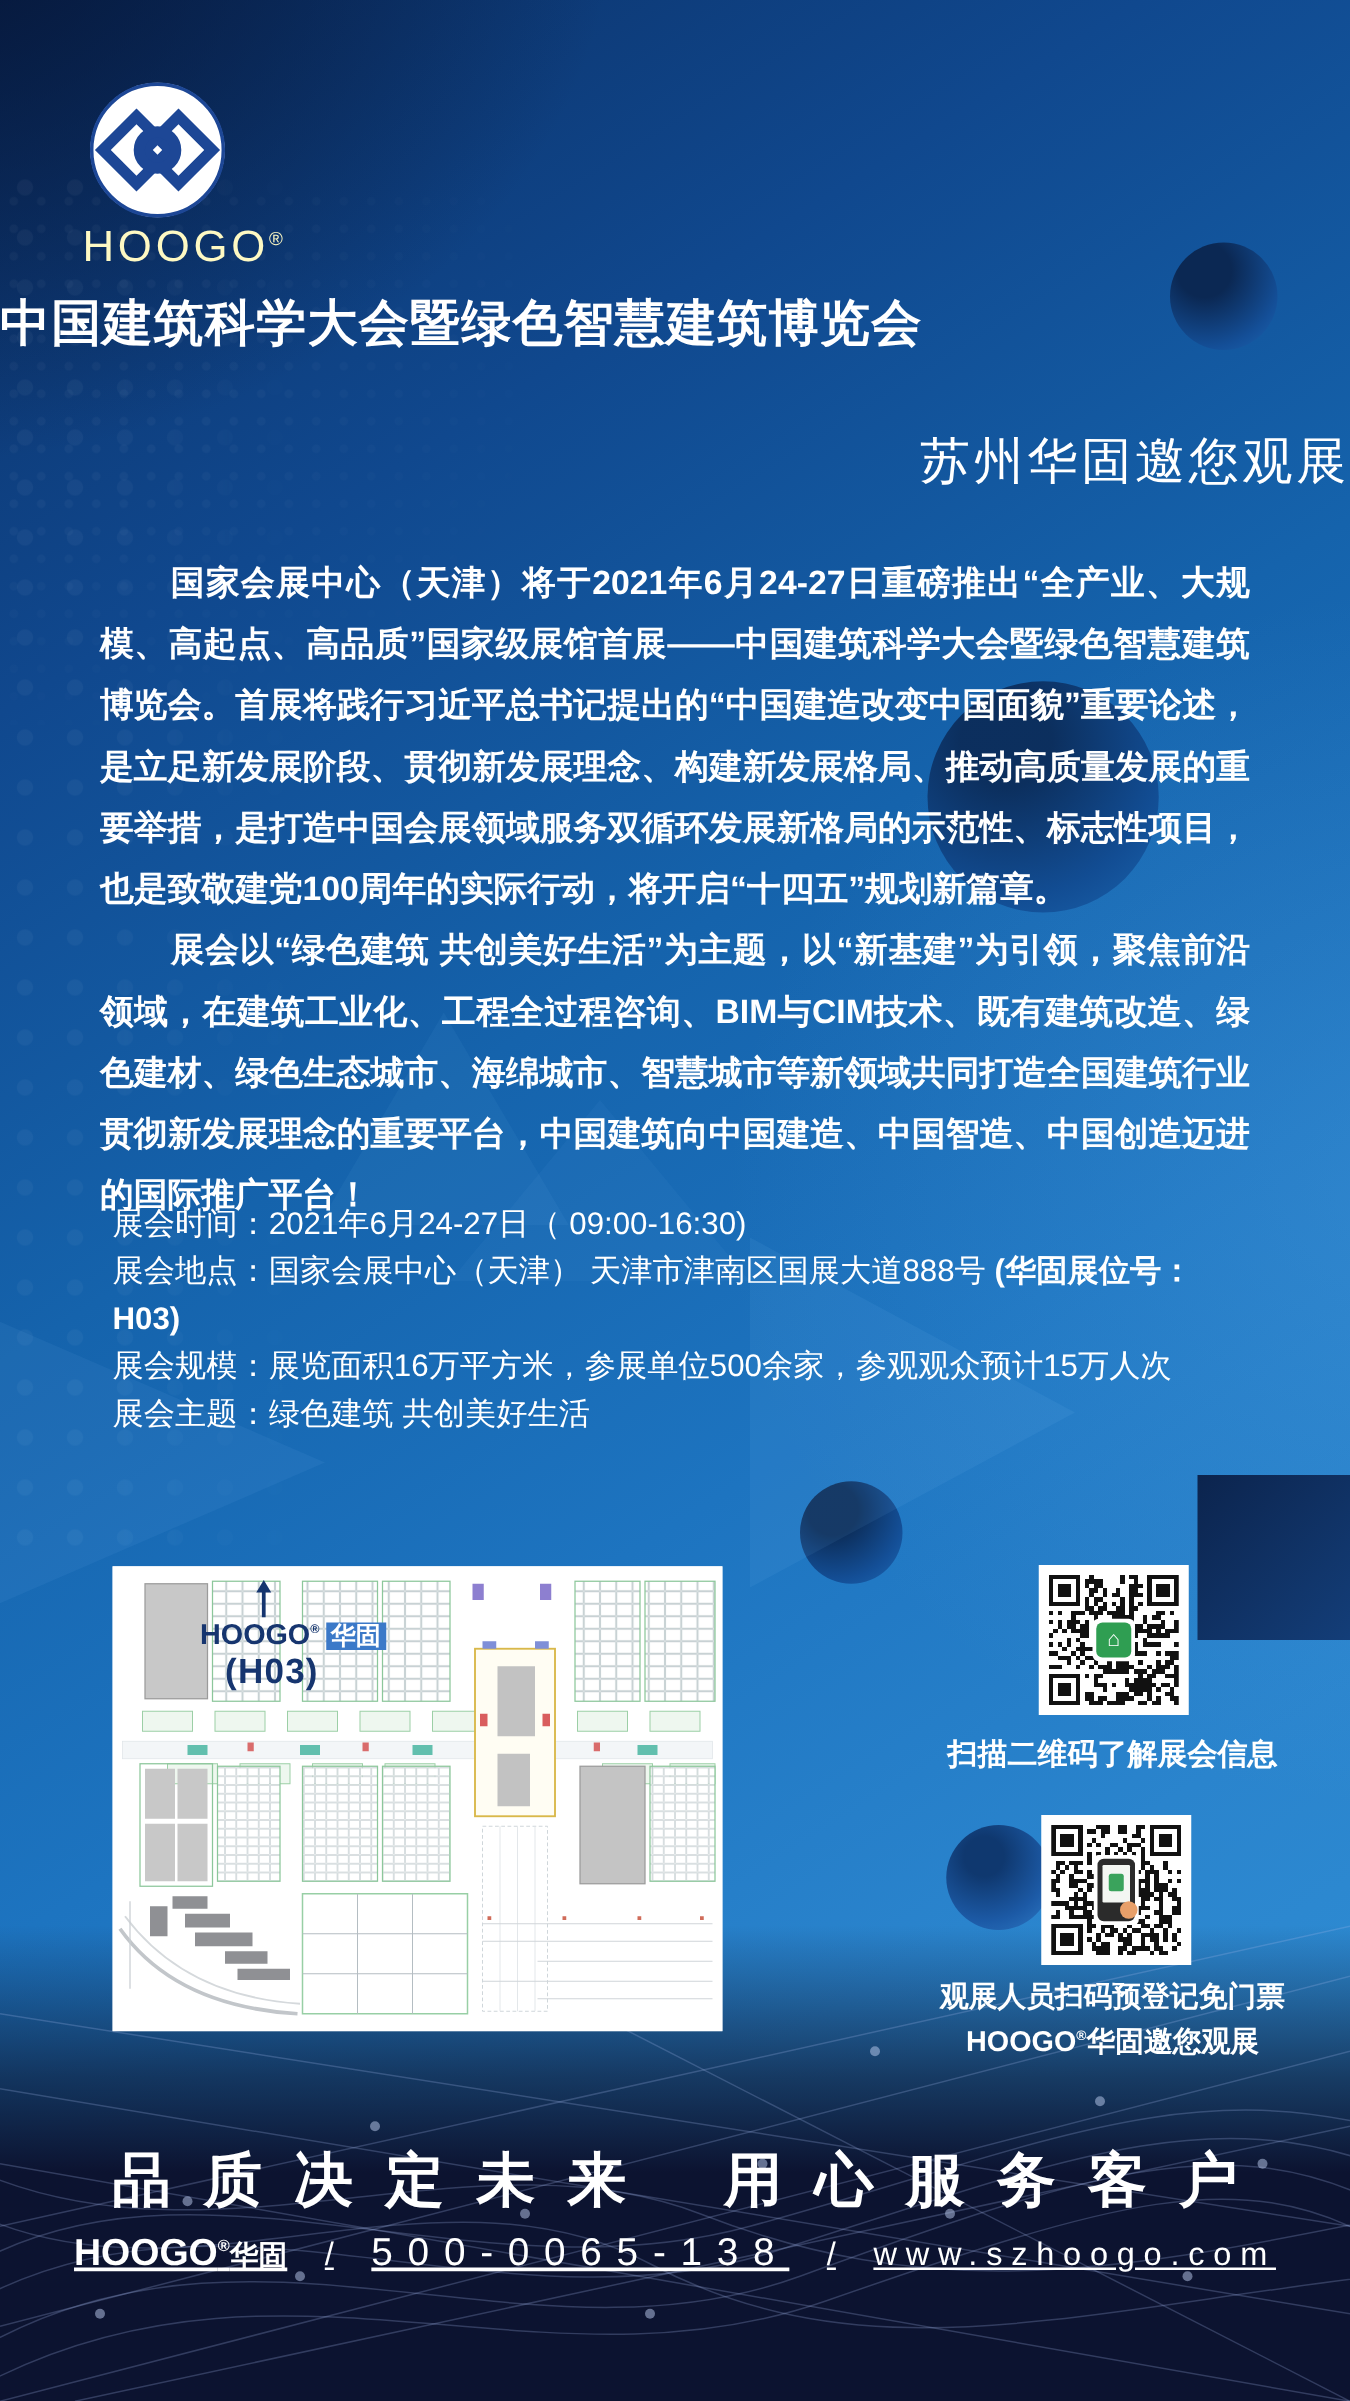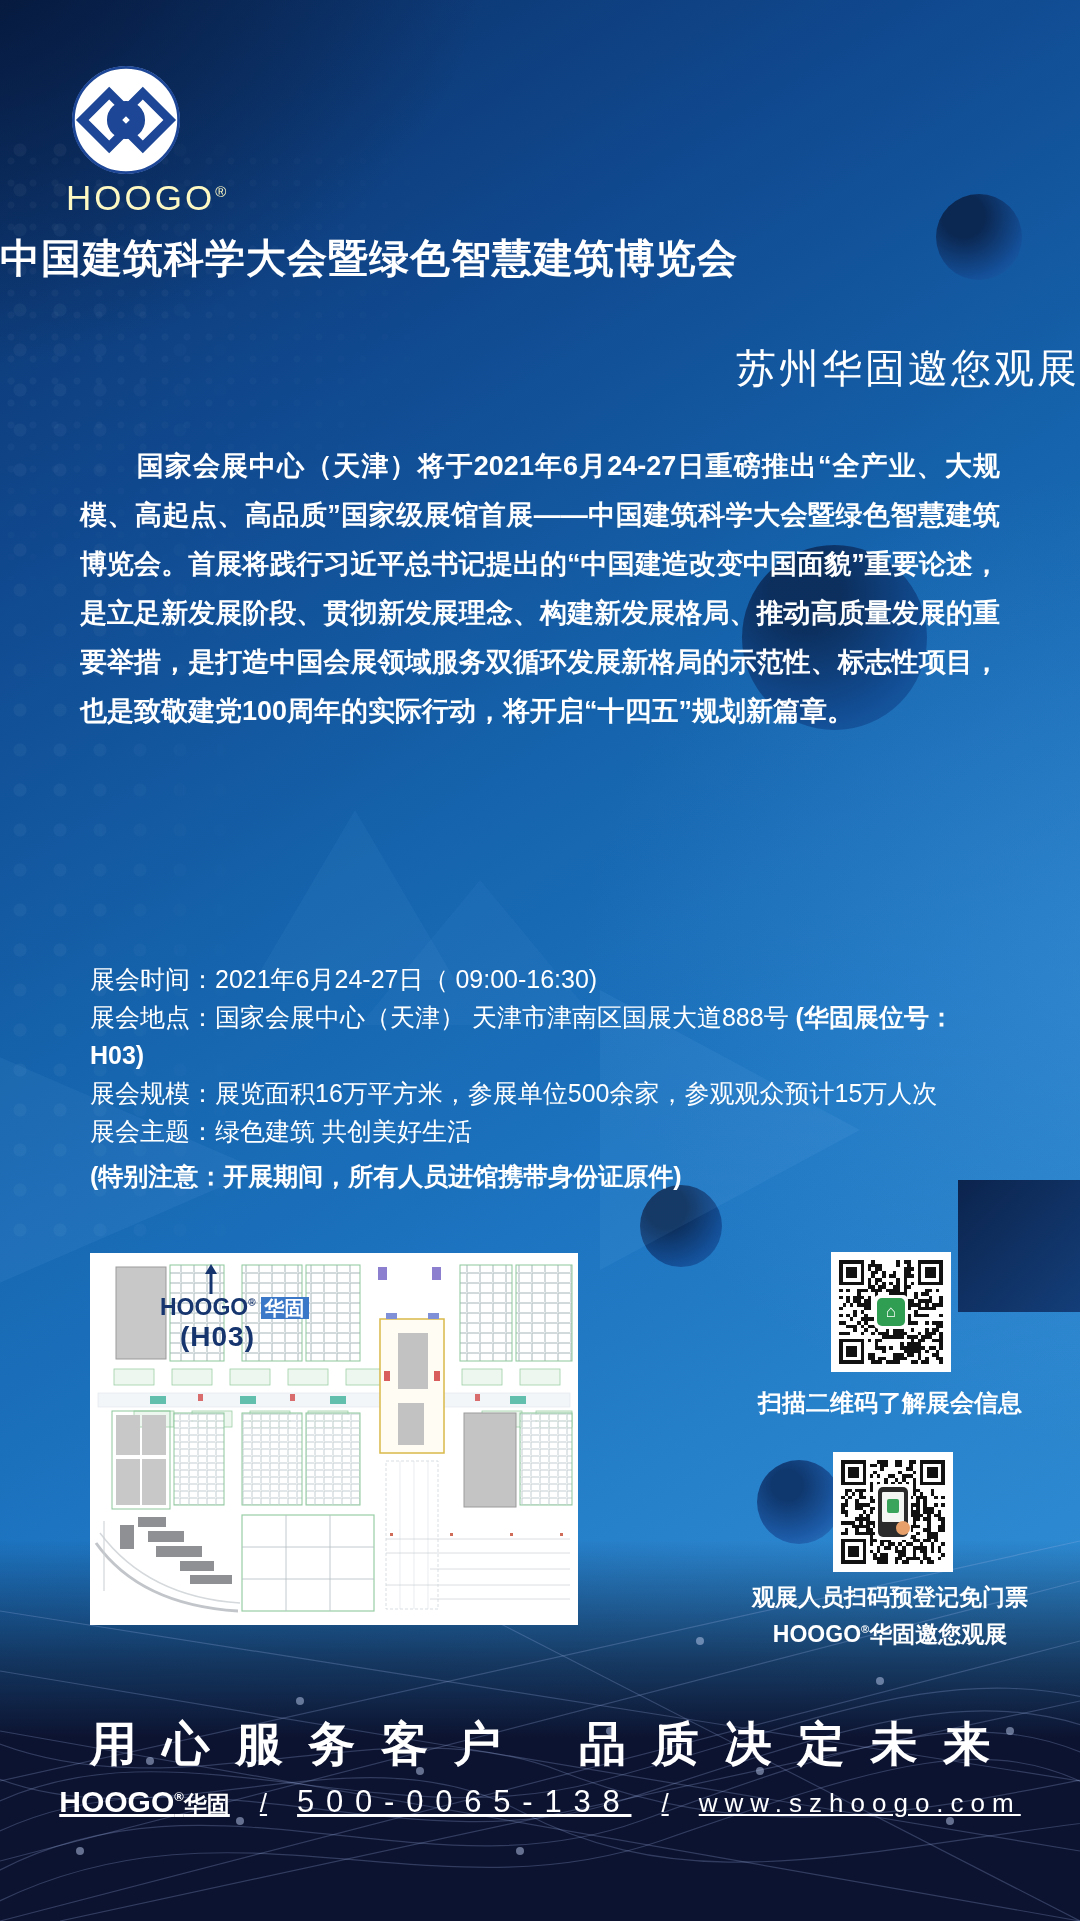--- a/index.html
+++ b/index.html
@@ -174,28 +174,28 @@
       </g>
     </svg>
   </div>
   <div class="logo-word"><span>HOOGO</span><sup>®</sup></div>
 
   <div class="title">中国建筑科学大会暨绿色智慧建筑博览会</div>
   <div class="subtitle">苏州华固邀您观展</div>
 
   <div class="bodytext">
     <p>国家会展中心（天津）将于2021年6月24-27日重磅推出“全产业、大规模、高起点、高品质”国家级展馆首展——中国建筑科学大会暨绿色智慧建筑博览会。首展将践行习近平总书记提出的“中国建造改变中国面貌”重要论述，是立足新发展阶段、贯彻新发展理念、构建新发展格局、推动高质量发展的重要举措，是打造中国会展领域服务双循环发展新格局的示范性、标志性项目，也是致敬建党100周年的实际行动，将开启“十四五”规划新篇章。</p>
+    <p>展会以“绿色建筑 共创美好生活”为主题，以“新基建”为引领，聚焦前沿领域，在建筑工业化、工程全过程咨询、BIM与CIM技术、既有建筑改造、绿色建材、绿色生态城市、海绵城市、智慧城市等新领域共同打造全国建筑行业贯彻新发展理念的重要平台，中国建筑向中国建造、中国智造、中国创造迈进的国际推广平台！</p>
   </div>
 
   <div class="details">
     <div><span>展会时间：</span><span>2021年6月24-27日（ 09:00-16:30)</span></div>
     <div><span>展会地点：</span><span>国家会展中心（天津） 天津市津南区国展大道888号 </span><span class="bold">(华固展位号：H03)</span></div>
     <div><span>展会规模：</span><span>展览面积16万平方米，参展单位500余家，参观观众预计15万人次</span></div>
     <div><span>展会主题：</span><span>绿色建筑 共创美好生活</span></div>
-    <div class="notice">(特别注意：开展期间，所有人员进馆携带身份证原件)</div>
   </div>
 
   <div class="floorplan">
     <svg viewBox="0 0 488 372">
       <defs>
         <pattern id="bp" width="13" height="10" patternUnits="userSpaceOnUse">
           <rect x="0.5" y="0.5" width="12" height="9" fill="#ffffff" stroke="#b5c2c5" stroke-width="0.6"></rect>
         </pattern>
         <pattern id="bp2" width="9" height="7" patternUnits="userSpaceOnUse">
           <rect x="0.5" y="0.5" width="8" height="6" fill="#ffffff" stroke="#c3cdd0" stroke-width="0.5"></rect>
@@ -927,22 +927,22 @@
         <div class="screen"></div>
         <div class="hand"></div>
       </div>
     </div>
   <div class="qr-caption qr-caption-2">
     <div>观展人员扫码预登记免门票</div>
     <div><span>HOOGO</span><sup>®</sup><span>华固邀您观展</span></div>
   </div>
 
   <div class="slogan">
+    <span>品质决定未来</span>
     <span>用心服务客户</span>
-    <span>品质决定未来</span>
   </div>
   <div class="footerline">
     <span class="brand"><span>HOOGO</span><sup>®</sup><span class="brand-cn">华固</span></span>
     <span class="sep">/</span>
     <span class="phone">500-0065-138</span>
     <span class="sep">/</span>
     <span class="site">www.szhoogo.com</span>
   </div>
 
 </div>

